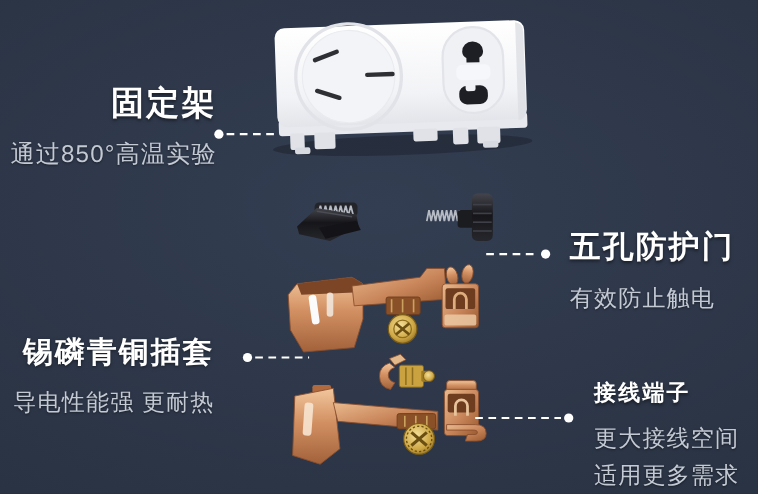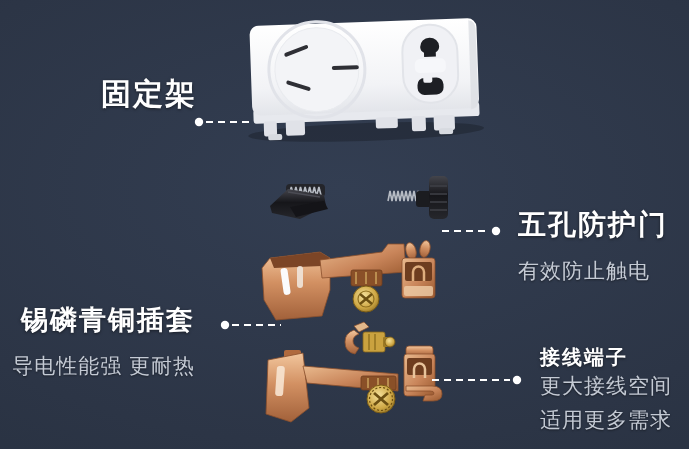--- a/index.html
+++ b/index.html
@@ -23,21 +23,21 @@
   .c1 .title { font-size:30px; }
   .c1 .desc  { font-size:22px; margin-top:10px; }
   .c2 { left:518px; top:206px; }
   .c2 .title { font-size:28px; }
   .c2 .desc  { font-size:21px; margin-top:13px; }
   .c3 { right:494px; top:302px; text-align:right; }
   .c3 .title { font-size:27px; }
   .c3 .desc  { font-size:21px; margin-top:14px; }
   .c4 { left:540px; top:344px; }
   .c4 .title { font-size:20px; }
-  .c4 .desc  { font-size:21px; margin-top:1px; }
+  .c4 .desc  { font-size:21px; margin-top:13px; }
   .c4 .desc.second { margin-top:6px; }
 </style>
 </head>
 <body>
 
 <div class="stage">
 
   <svg class="layer" width="689" height="449" viewBox="0 0 689 449">
     <defs>
       <linearGradient id="plateG" x1="0" y1="0" x2="0" y2="1">
@@ -183,20 +183,21 @@
       <line x1="232" y1="325" x2="281" y2="325" stroke="#ffffff" stroke-width="2" stroke-dasharray="7 5"></line>
     </g>
     <g>
       <line x1="432" y1="380" x2="510" y2="380" stroke="#ffffff" stroke-width="2" stroke-dasharray="7 5"></line>
       <circle cx="517" cy="380" r="4.2" fill="#ffffff"></circle>
     </g>
   </svg>
 
   <div class="callout c1">
     <div class="title">固定架</div>
+    <div class="desc">通过850°高温实验</div>
   </div>
 
   <div class="callout c3">
     <div class="title">锡磷青铜插套</div>
     <div class="desc">导电性能强 更耐热</div>
   </div>
 
   <div class="callout c2">
     <div class="title">五孔防护门</div>
     <div class="desc">有效防止触电</div>

